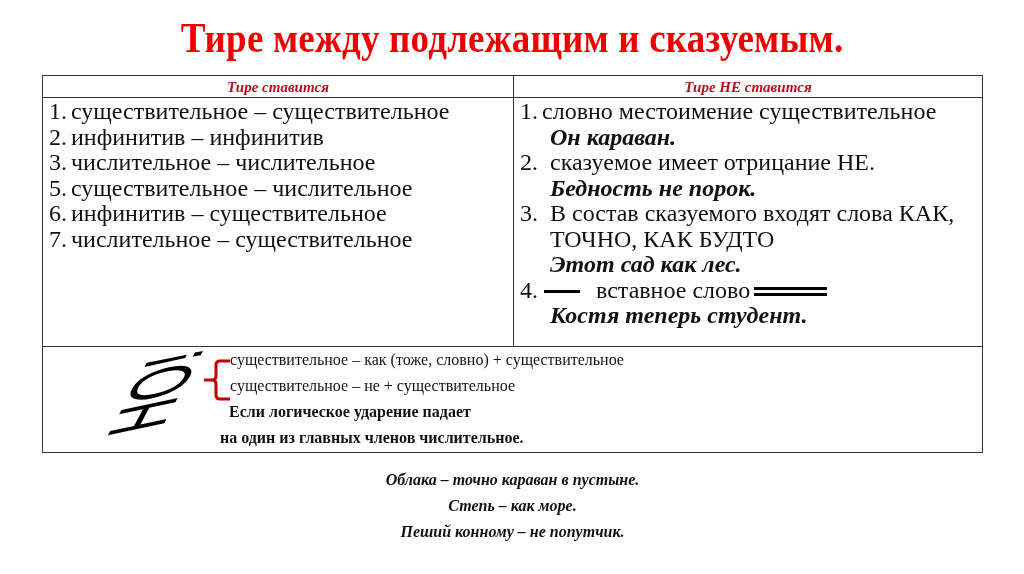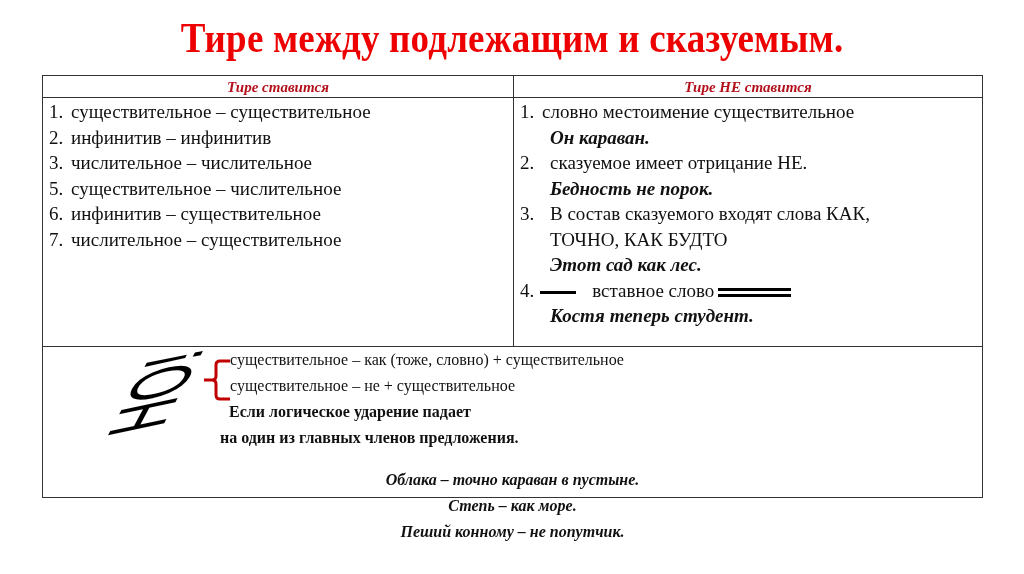--- a/index.html
+++ b/index.html
@@ -8,31 +8,31 @@
     background: #ffffff; position: relative;
     font-family: "Liberation Serif", serif; color: #111;
   }
   .title {
     position: absolute; left: 0; top: 14px; width: 1024px;
     text-align: center; font-weight: bold; font-size: 37px;
     color: #ee0000; letter-spacing: 0.2px;
     transform: scaleY(1.12); transform-origin: top;
   }
   .table {
-    position: absolute; left: 42px; top: 75px; width: 941px; height: 423px;
+    position: absolute; left: 42px; top: 75px; width: 941px; height: 378px;
     border: 1.5px solid #333; box-sizing: border-box;
   }
   .hline { position: absolute; left: 0; right: 0; height: 0; border-top: 1.5px solid #333; }
   .vline { position: absolute; width: 0; border-left: 1.5px solid #333; }
   .col-head {
     position: absolute; top: 0; height: 22px; line-height: 22px;
     text-align: center; font-weight: bold; font-style: italic;
     font-size: 15px; color: #b3101c;
   }
-  .list { position: absolute; font-size: 19px; line-height: 25.5px; }
+  .list { position: absolute; font-size: 24px; line-height: 25.5px; }
   .li { position: relative; white-space: nowrap; }
   .li .num { display: inline-block; width: 22px; }
   .r-li .num { width: 30px; }
   .ex { font-weight: bold; font-style: italic; padding-left: 30px; white-space: nowrap; }
   .cont { padding-left: 30px; white-space: nowrap; }
   .dash1 { display: inline-block; width: 36px; height: 3px; background: #000; vertical-align: middle; margin: 0 16px 0 6px; }
   .dash2 { display: inline-block; width: 73px; height: 9px; border-top: 3px solid #000; border-bottom: 3px solid #000; box-sizing: border-box; vertical-align: middle; margin-left: 4px; }
   .bottom { position: absolute; left: 0; right: 0; top: 271px; bottom: 0; }
   .ho {
     position: absolute; left: 44px; top: 96px;
@@ -82,18 +82,18 @@
   </div>
 
   <div class="bottom">
     <div class="ho">НО!</div>
     <svg class="brace" viewBox="0 0 30 46">
       <path d="M27 4 H17 Q13 4 13 8 V19 Q13 23 9 23 H1 M9 23 Q13 23 13 27 V38 Q13 42 17 42 H27" fill="none" stroke="#c00000" stroke-width="3"></path>
     </svg>
     <div class="b-line" style="left:187px; top:0px;">существительное – как (тоже, словно) + существительное</div>
     <div class="b-line bold" style="left:186px; top:52px;">Если логическое ударение падает</div>
     <div class="b-line" style="left:187px; top:26px;">существительное – не + существительное</div>
-    <div class="b-line bold" style="left:177px; top:78px;">на один из главных членов предложения.</div>
+    <div class="b-line bold" style="left:177px; top:78px;">на один из главных членов числительное.</div>
     <div class="b-line bi" style="top:104px;">Облака – точно караван в пустыне.</div>
     <div class="b-line bi" style="top:130px;">Степь – как море.</div>
     <div class="b-line bi" style="top:156px;">Пеший конному – не попутчик.</div>
   </div>
 </div>
 
 </body></html>

